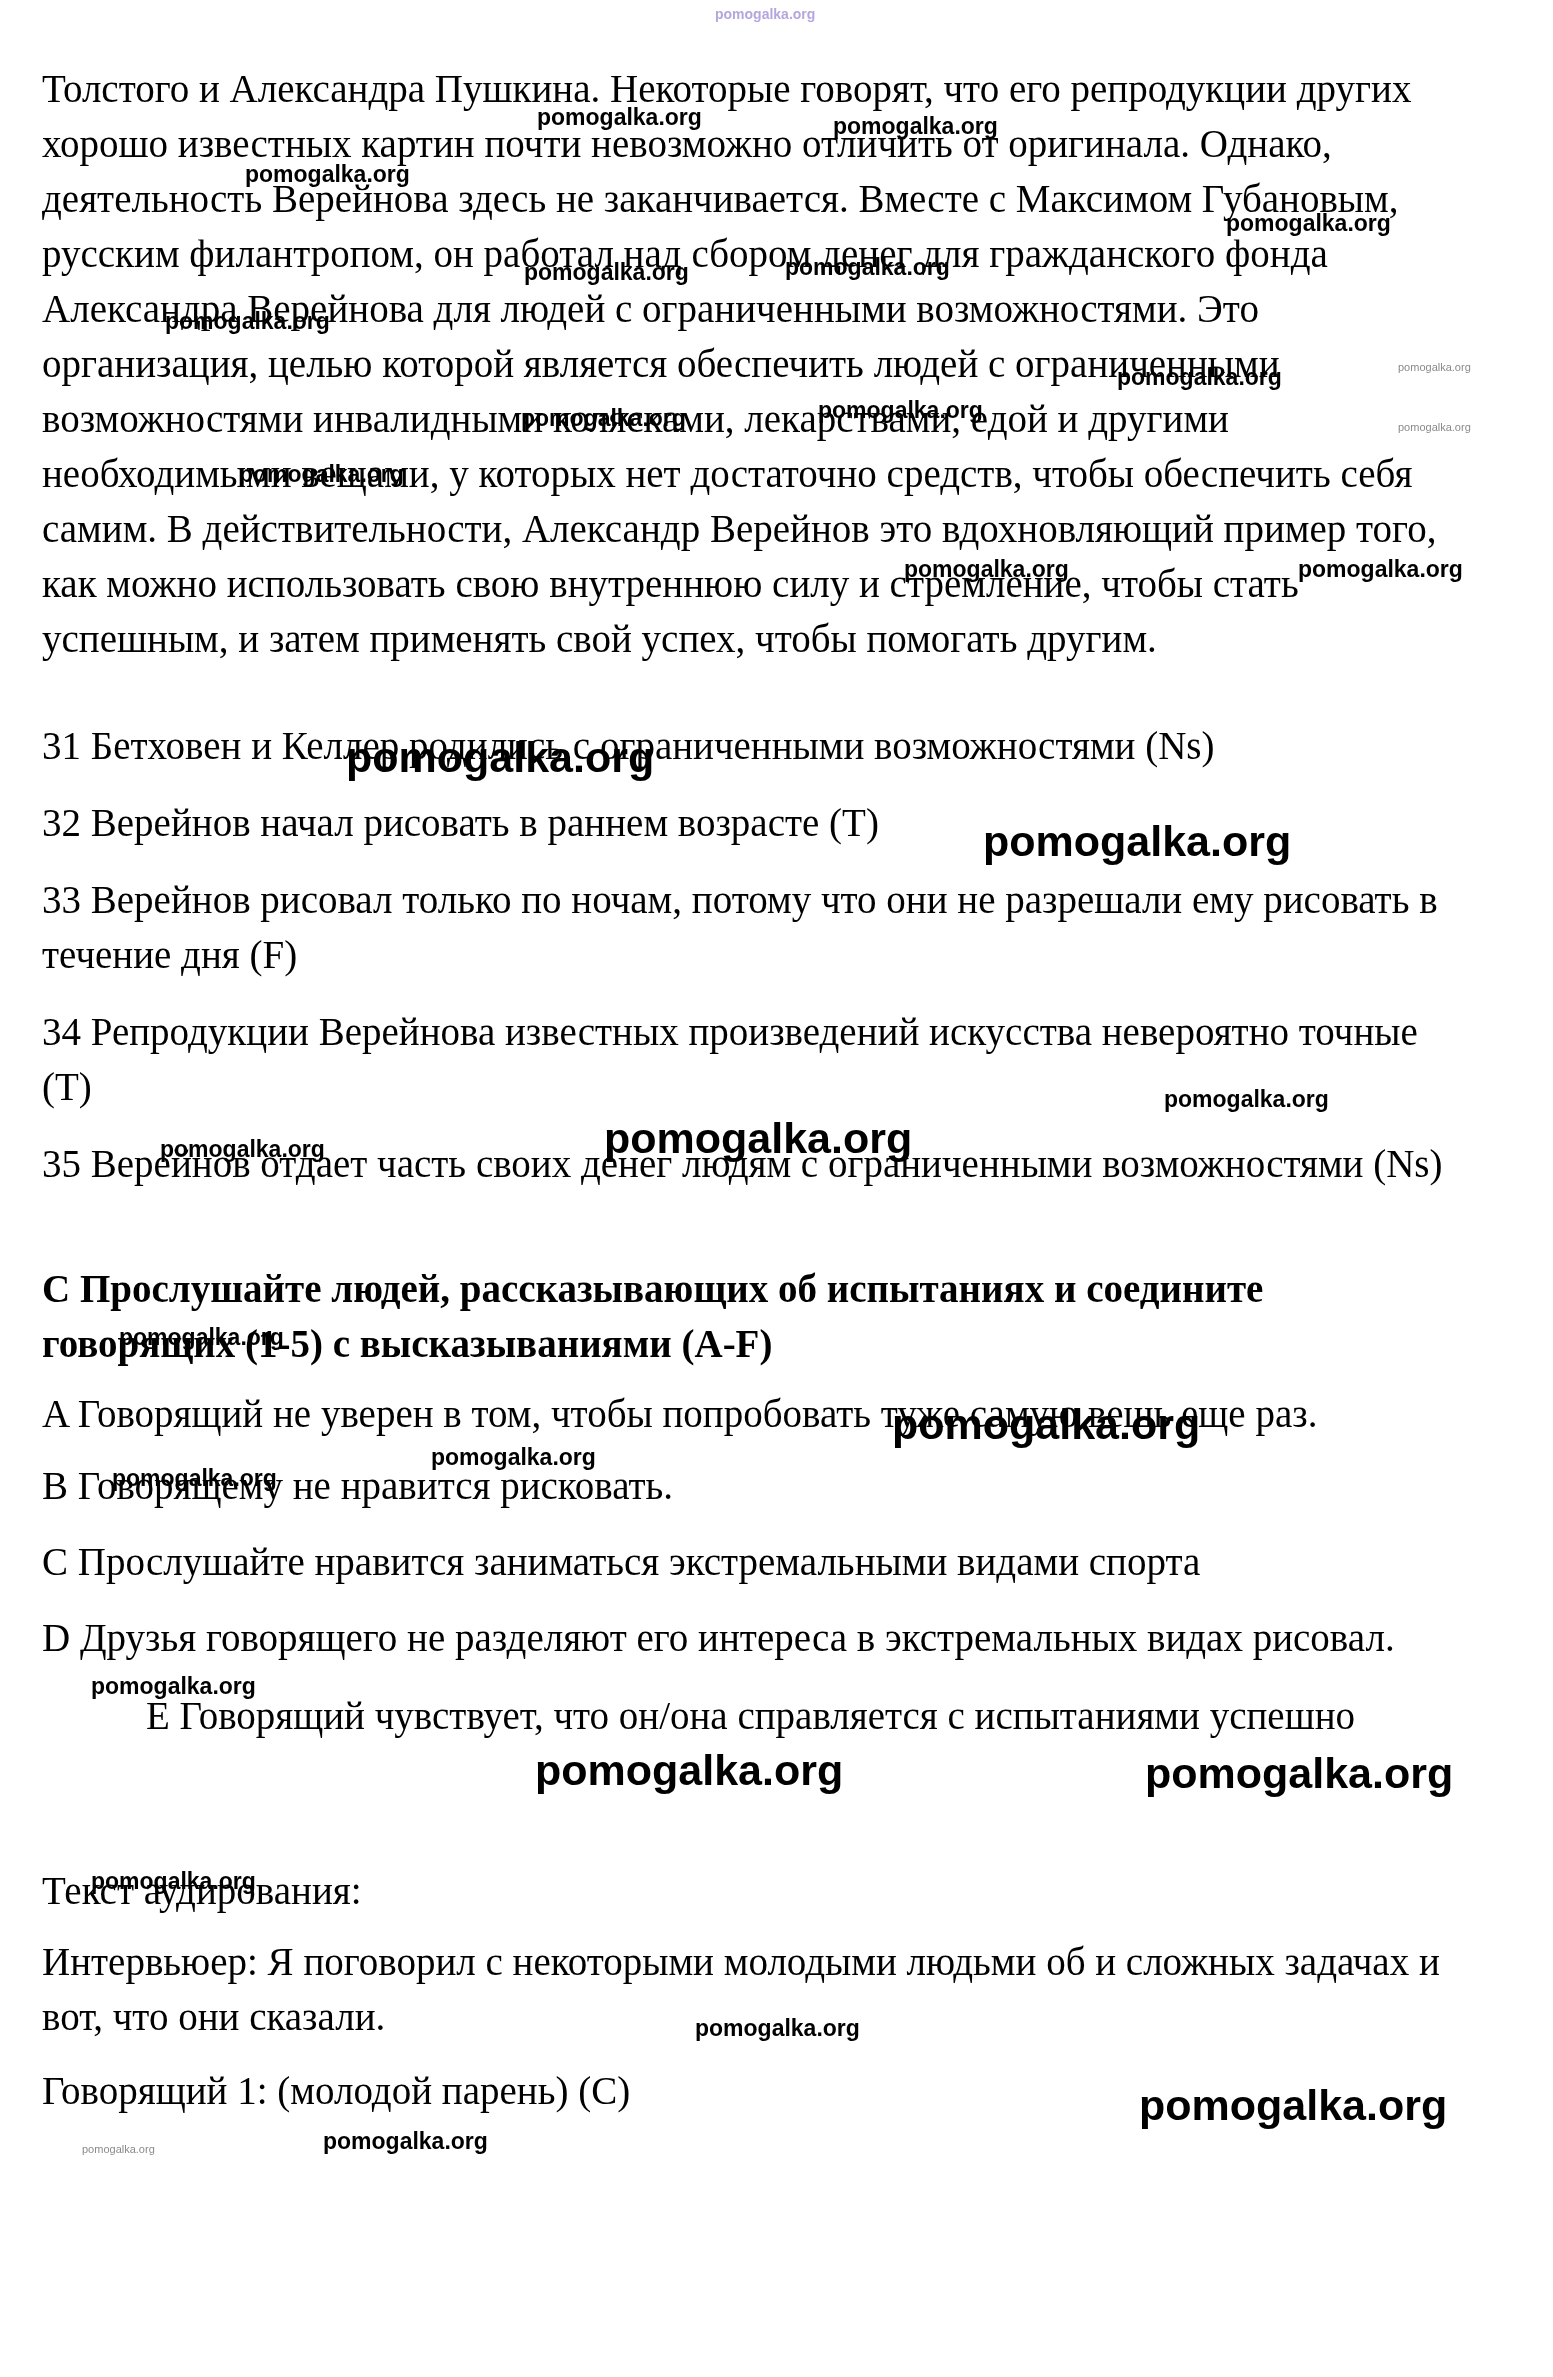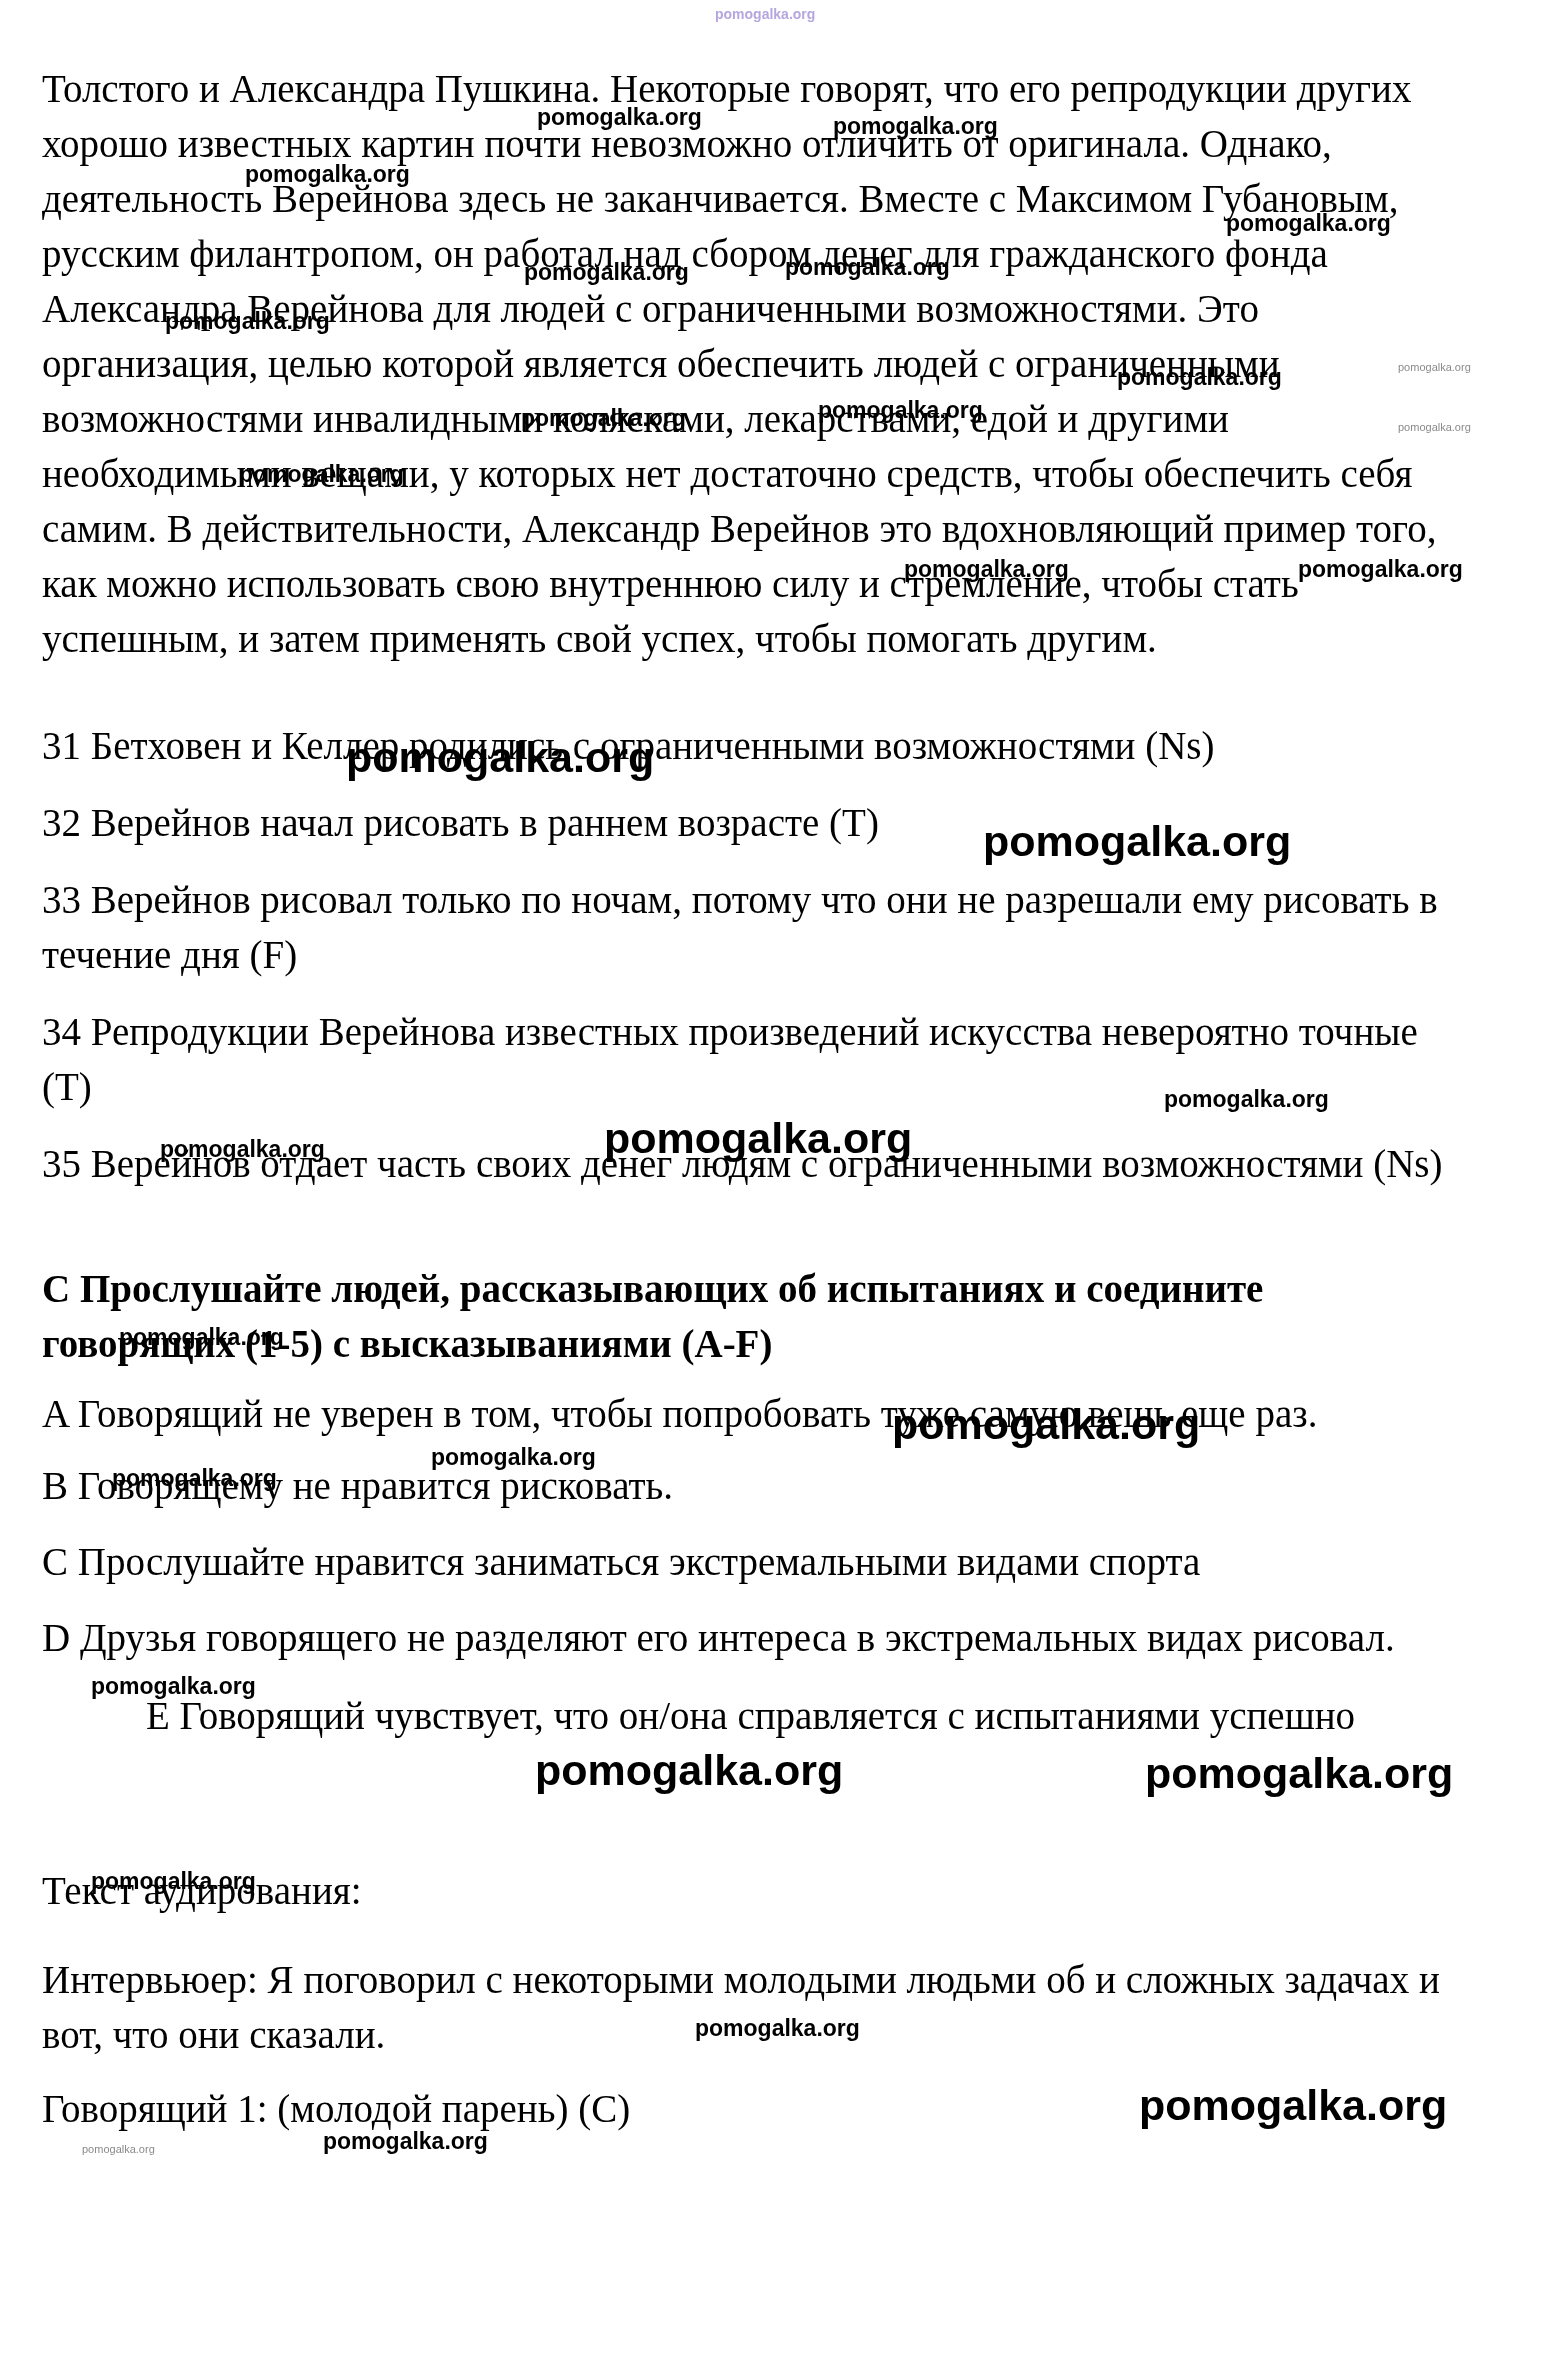--- a/index.html
+++ b/index.html
@@ -66,21 +66,21 @@
     <div>
       <p style="margin-top:15px;"><span>A</span> <span>Говорящий не уверен в том, чтобы попробовать туже самую вещь еще раз.</span></p>
       <p style="margin-top:17px;"><span>B</span> <span>Говорящему не нравится рисковать.</span></p>
       <p style="margin-top:21px;"><span>C</span> <span>Прослушайте нравится заниматься экстремальными видами спорта</span></p>
       <p style="margin-top:21px;"><span>D</span> <span>Друзья говорящего не разделяют его интереса в экстремальных видах рисовал.</span></p>
       <p style="margin-top:23px;text-align:center;"><span>E</span> <span>Говорящий чувствует, что он/она справляется с испытаниями успешно</span></p>
     </div>
 
     <p style="margin-top:120px;">Текст аудирования:</p>
 
-    <p style="margin-top:34px;">Интервьюер: Я поговорил с некоторыми молодыми людьми об и сложных задачах и вот, что они сказали.</p>
+    <p style="margin-top:16px;">Интервьюер: Я поговорил с некоторыми молодыми людьми об и сложных задачах и вот, что они сказали.</p>
 
     <p style="margin-top:19.3px;">Говорящий 1: (молодой парень) (C)</p>
 
   </div>
 
   <div id="wm-layer">
       <span class="wm wm-top" style="left: 715px; top: 6px; color: rgb(181, 166, 223);">pomogalka.org</span>
       <span class="wm wm-sm" style="left: 537px; top: 104px; color: rgb(0, 0, 0);">pomogalka.org</span>
       <span class="wm wm-sm" style="left: 833px; top: 113px; color: rgb(0, 0, 0);">pomogalka.org</span>
       <span class="wm wm-sm" style="left: 245px; top: 161px; color: rgb(0, 0, 0);">pomogalka.org</span>

